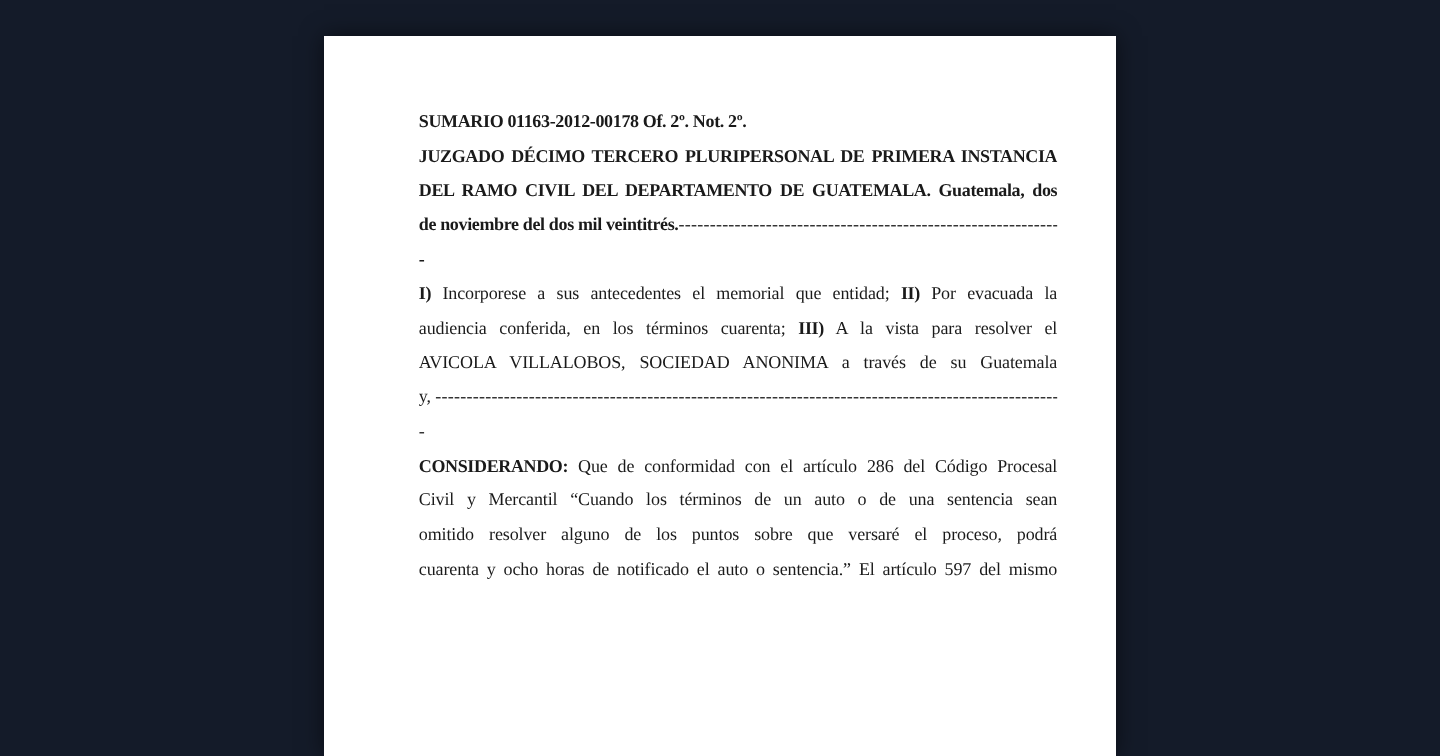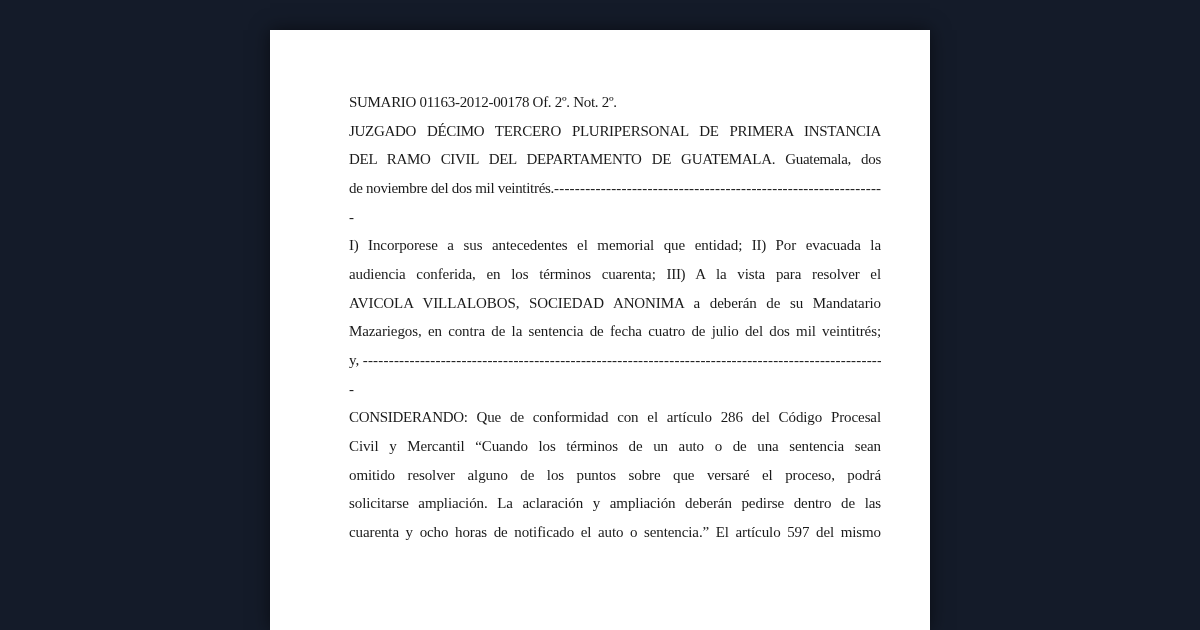--- a/index.html
+++ b/index.html
@@ -46,44 +46,42 @@
   .line.left {
     text-align: left;
     text-align-last: left;
   }
   .line.dashfill {
     white-space: nowrap;
     text-align: left;
     text-align-last: left;
   }
   .b {
-    font-weight: normal;
+    font-weight: bold;
     letter-spacing: -0.3px;
   }
   .dash-run {
     letter-spacing: 0.2px;
   }
 </style>
 </head>
 <body>
 
 <div class="backdrop">
   <div class="paper">
     <div class="doc-text">
         <div class="line left"><span class="b">SUMARIO 01163-2012-00178 Of. 2º. Not. 2º.</span></div>
         <div class="line justify"><span class="b">JUZGADO DÉCIMO TERCERO PLURIPERSONAL DE PRIMERA INSTANCIA</span></div>
         <div class="line justify"><span class="b">DEL RAMO CIVIL DEL DEPARTAMENTO DE GUATEMALA. Guatemala, dos</span></div>
         <div class="line dashfill"><span class="b">de noviembre del dos mil veintitrés.</span><span class="dash-run ">------------------------------------------------------------------------------------------------------------------------------------------------------</span></div>
         <div class="line left"><span class="b">-</span></div>
         <div class="line justify"><span class="b">I)</span><span class="n"> Incorporese a sus antecedentes el memorial que entidad; </span><span class="b">II)</span><span class="n"> Por evacuada la</span></div>
         <div class="line justify"><span class="n">audiencia conferida, en los términos cuarenta; </span><span class="b">III)</span><span class="n"> A la vista para resolver el</span></div>
-        <div class="line justify"><span class="n">AVICOLA VILLALOBOS, SOCIEDAD ANONIMA a deberán de su Mandatario</span></div>
-        <div class="line justify"><span class="n">Mazariegos, en contra de la sentencia de fecha cuatro de julio del dos mil veintitrés;</span></div>
+        <div class="line justify"><span class="n">AVICOLA VILLALOBOS, SOCIEDAD ANONIMA a través de su Guatemala</span></div>
         <div class="line dashfill"><span class="n">y, </span><span class="dash-run">------------------------------------------------------------------------------------------------------------------------------------------------------</span></div>
         <div class="line left"><span class="n">-</span></div>
         <div class="line justify"><span class="b">CONSIDERANDO:</span><span class="n"> Que de conformidad con el artículo 286 del Código Procesal</span></div>
         <div class="line justify"><span class="n">Civil y Mercantil “Cuando los términos de un auto o de una sentencia sean</span></div>
         <div class="line justify"><span class="n">omitido resolver alguno de los puntos sobre que versaré el proceso, podrá</span></div>
-        <div class="line justify"><span class="n">solicitarse ampliación. La aclaración y ampliación deberán pedirse dentro de las</span></div>
         <div class="line justify"><span class="n">cuarenta y ocho horas de notificado el auto o sentencia.” El artículo 597 del mismo</span></div>
       </div>
   </div>
 </div>
 
 </body></html>

